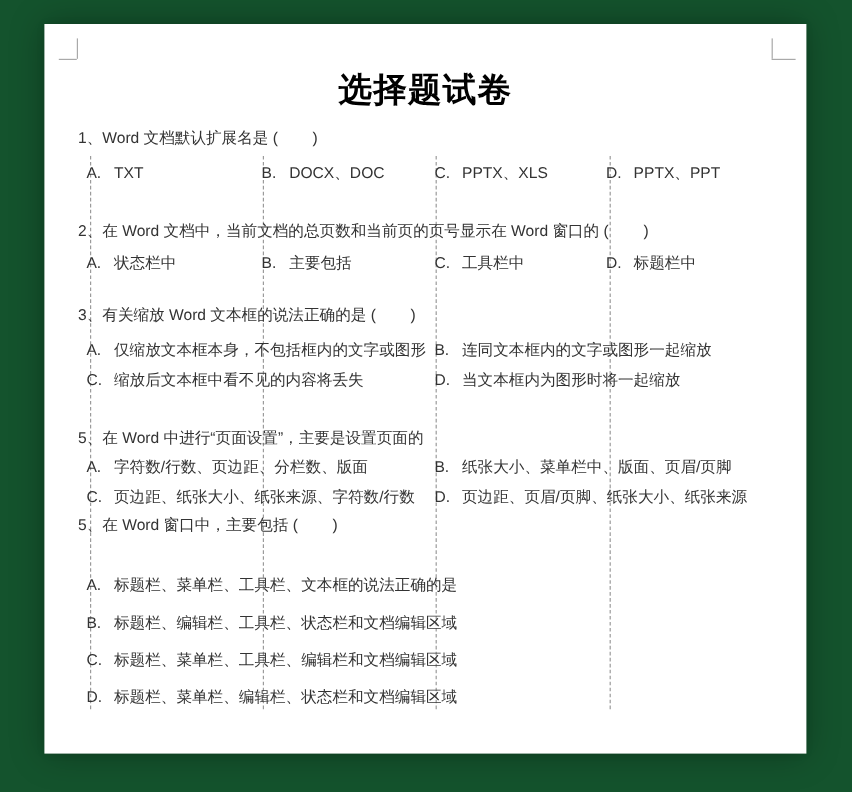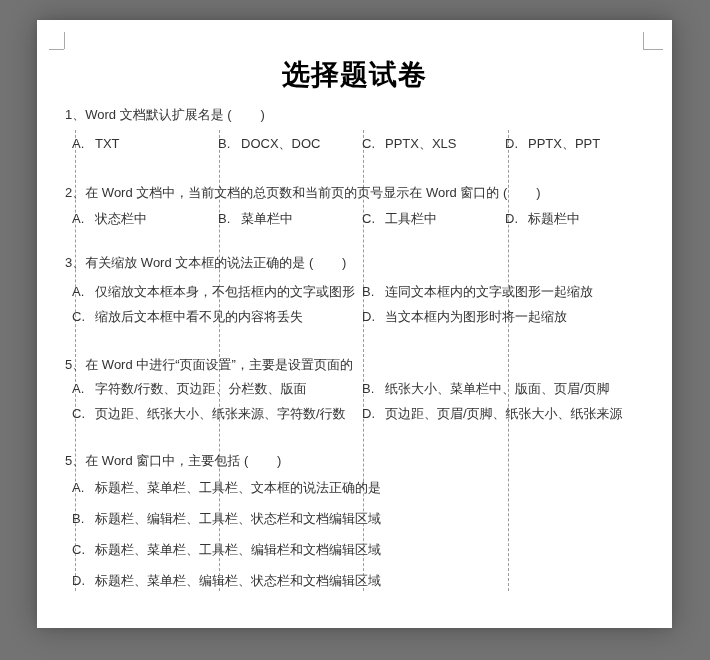--- a/index.html
+++ b/index.html
@@ -8,21 +8,21 @@
     width: 710px;
     height: 660px;
     background: #ffffff;
     overflow: hidden;
     font-family: "Liberation Sans", "DejaVu Sans", sans-serif;
   }
   .canvas {
     position: relative;
     width: 710px;
     height: 660px;
-    background: #737373;
+    background: #14532d;
   }
   .page {
     position: absolute;
     left: 37px;
     top: 20px;
     width: 635px;
     height: 608px;
     background: #ffffff;
     box-shadow: 0 0 28px rgba(0,0,0,0.30), 0 0 6px rgba(0,0,0,0.10);
   }
@@ -127,21 +127,21 @@
       <span>PPTX、PPT</span>
     </div>
 
     <div class="qtext" style="top:166px">2、在 Word 文档中，当前文档的总页数和当前页的页号显示在 Word 窗口的 (        )</div>
     <div class="opt c1" style="top:192px">
       <span class="letter">A.</span>
       <span>状态栏中</span>
     </div>
     <div class="opt c2" style="top:192px">
       <span class="letter">B.</span>
-      <span>菜单栏中</span>
+      <span>主要包括</span>
     </div>
     <div class="opt c3" style="top:192px">
       <span class="letter">C.</span>
       <span>工具栏中</span>
     </div>
     <div class="opt c4" style="top:192px">
       <span class="letter">D.</span>
       <span>标题栏中</span>
     </div>
 
@@ -174,21 +174,21 @@
     </div>
     <div class="opt c1" style="top:387px">
       <span class="letter">C.</span>
       <span>页边距、纸张大小、纸张来源、字符数/行数</span>
     </div>
     <div class="opt c3" style="top:387px">
       <span class="letter">D.</span>
       <span>页边距、页眉/页脚、纸张大小、纸张来源</span>
     </div>
 
-    <div class="qtext" style="top:434px">5、在 Word 窗口中，主要包括 (        )</div>
+    <div class="qtext" style="top:411px">5、在 Word 窗口中，主要包括 (        )</div>
     <div class="opt c1" style="top:461px">
       <span class="letter">A.</span>
       <span>标题栏、菜单栏、工具栏、文本框的说法正确的是</span>
     </div>
     <div class="opt c1" style="top:492px">
       <span class="letter">B.</span>
       <span>标题栏、编辑栏、工具栏、状态栏和文档编辑区域</span>
     </div>
     <div class="opt c1" style="top:523px">
       <span class="letter">C.</span>

